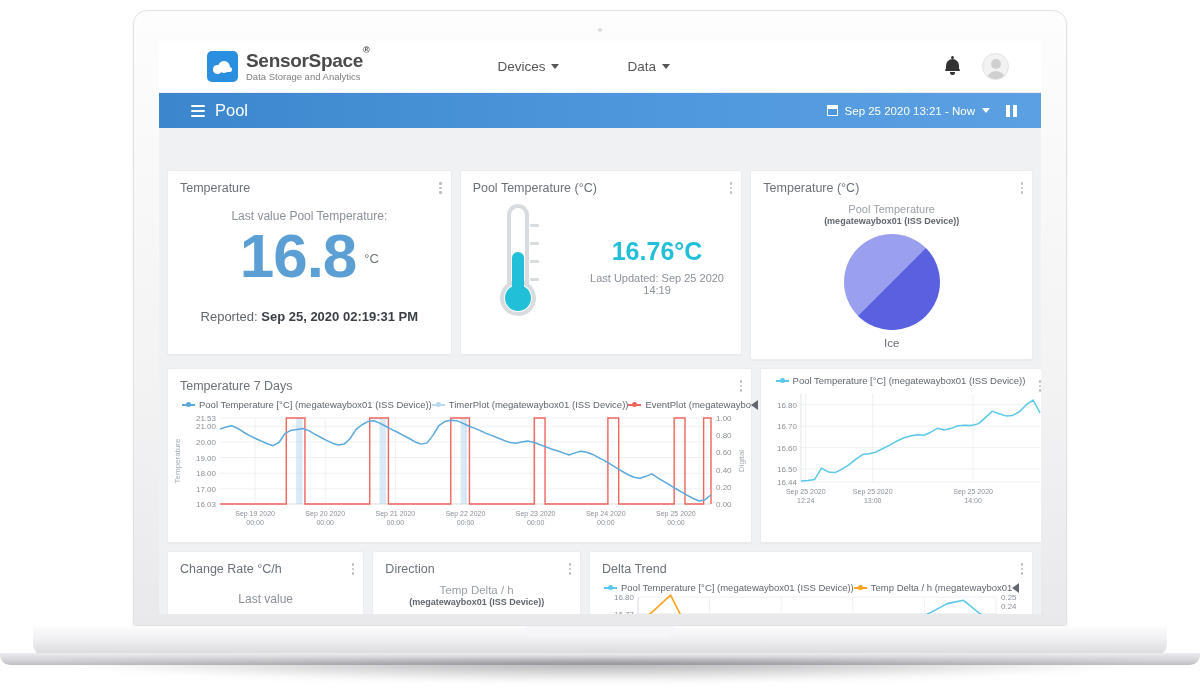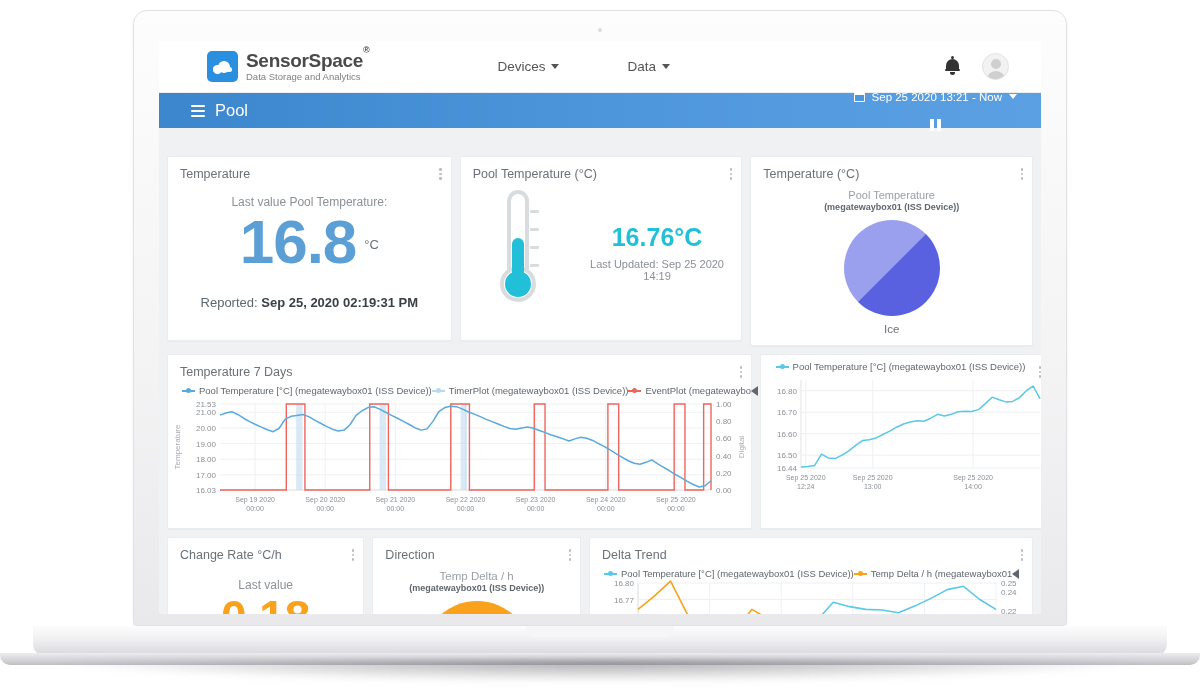--- a/index.html
+++ b/index.html
@@ -95,31 +95,31 @@
   .avatar .shoulders { position:absolute; left:50%; top:17px; transform:translateX(-50%); width:19px; height:14px; border-radius:10px 10px 0 0; background:#cfcfcf;}
 
   
   .titlebar {
     height: 35px; background: linear-gradient(90deg,#3b86cd 0%, #4f97dd 55%, #5ba0e2 100%);
     display: flex; align-items: center; color: #fff; position: relative;
   }
   .hamburger { margin-left: 32px; display: flex; flex-direction: column; gap: 3px; }
   .hamburger span { display:block; width: 14px; height: 2px; background: #fff; border-radius: 1px; }
   .dash-title { font-size: 16.5px; margin-left: 10px; font-weight: 400; }
-  .titlebar-right { margin-left: auto; margin-right: 24px; display: flex; align-items: center; gap: 16px; flex-direction: column; }
+  .titlebar-right { margin-left: auto; margin-right: 24px; display: flex; align-items: center; gap: 16px; }
   .daterange { display: flex; align-items: center; gap: 7px; font-size: 11.5px; cursor: pointer; }
   .cal { width: 11px; height: 11px; background:#fff; border-radius:1px; position: relative; }
   .cal:before { content:""; position:absolute; left:0; top:0; width:11px; height:3px; background:#fff; border-radius:1px 1px 0 0;}
   .cal:after { content:""; position:absolute; left:1px; top:4px; width:9px; height:6px; background:#4f97dd;}
   .caret-w { width: 0; height: 0; border-left: 4px solid transparent; border-right: 4px solid transparent; border-top: 5px solid #fff; }
   .pause { display: flex; gap: 3px; cursor: pointer; }
   .pause span { width: 4px; height: 12px; background: #fff; }
 
   
-  .dash { padding: 28px 8px 0 8px; }
+  .dash { padding: 28px 8px 0 8px; margin-top: 14px; }
   .row { display: flex; gap: 8px; margin-bottom: 8px; }
   .card {
     background: #fff; border: 1px solid #eaecef; border-radius: 2px;
     position: relative; box-shadow: 0 1px 1px rgba(0,0,0,.03);
   }
   .card-title {
     font-size: 12.5px; color: #6b7178; padding: 10px 12px 0 12px; font-weight: 400;
   }
   .kebab {
     position: absolute; right: 9px; top: 11px; display: flex; flex-direction: column; gap: 2px; cursor: pointer;

